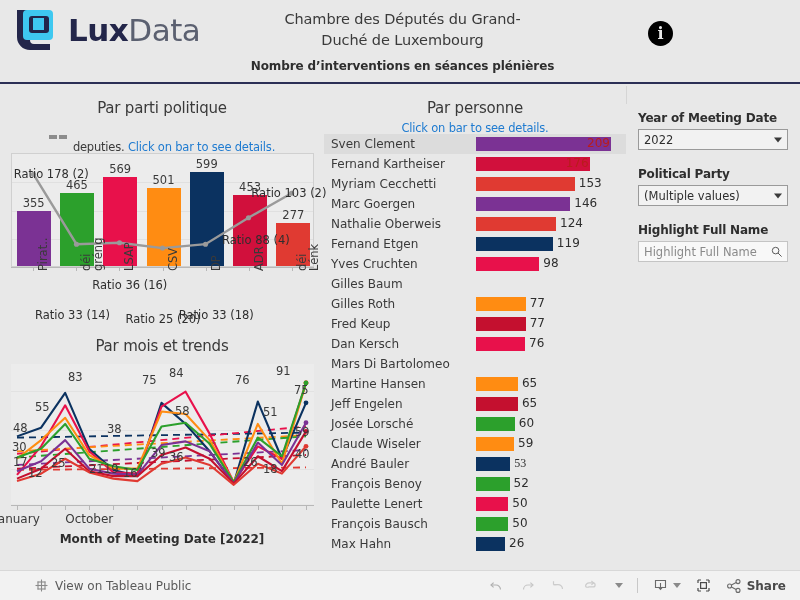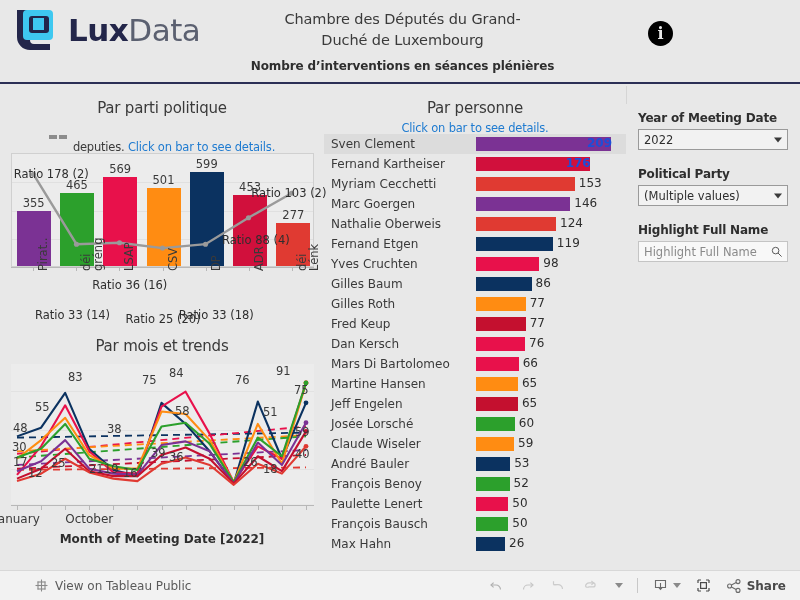--- a/index.html
+++ b/index.html
@@ -149,21 +149,21 @@
     white-space:nowrap; overflow:hidden;
   }
   .pbarwrap { position:relative; flex:1; height:20px; }
   .hbar {
     position:absolute; left:0; top:3px; height:14px;
   }
   .hval {
     position:absolute; top:2px; font-size:12px; color:#2e2e2e;
     white-space:nowrap; line-height:15px;
   }
-  .hval.inside { color:#1d4ed8;font-weight:bold; }
+  .hval.inside { color:#b91c1c; }
 
   
   #filter-panel {
     position:absolute; left:626px; top:104px; width:174px; height:484px;
     background:#e8e8e8; padding:7px 12px 0 12px;
   }
   .f-label {
     font-size:12px; font-weight:bold; color:#2e2e2e;
     margin-bottom:4px; letter-spacing:-0.2px;
   }
@@ -470,24 +470,20 @@
       </div>
       <div class="prow">
         <div class="pname">Yves Cruchten</div>
         <div class="pbarwrap">
           <div class="hbar" style="width: 63.3014px; background: rgb(232, 17, 75);"></div>
           <div class="hval" style="left: 67.3014px;">98</div>
         </div>
       </div>
       <div class="prow">
         <div class="pname">Gilles Baum</div>
-        <div class="pbarwrap">
-          <div class="hbar" style="width: 55.5502px; background: rgb(11, 50, 96);"></div>
-          <div class="hval" style="left: 59.5502px;">86</div>
-        </div>
       </div>
       <div class="prow">
         <div class="pname">Gilles Roth</div>
         <div class="pbarwrap">
           <div class="hbar" style="width: 49.7368px; background: rgb(255, 140, 18);"></div>
           <div class="hval" style="left: 53.7368px;">77</div>
         </div>
       </div>
       <div class="prow">
         <div class="pname">Fred Keup</div>
@@ -498,24 +494,20 @@
       </div>
       <div class="prow">
         <div class="pname">Dan Kersch</div>
         <div class="pbarwrap">
           <div class="hbar" style="width: 49.0909px; background: rgb(232, 17, 75);"></div>
           <div class="hval" style="left: 53.0909px;">76</div>
         </div>
       </div>
       <div class="prow">
         <div class="pname">Mars Di Bartolomeo</div>
-        <div class="pbarwrap">
-          <div class="hbar" style="width: 42.6316px; background: rgb(232, 17, 75);"></div>
-          <div class="hval" style="left: 46.6316px;">66</div>
-        </div>
       </div>
       <div class="prow">
         <div class="pname">Martine Hansen</div>
         <div class="pbarwrap">
           <div class="hbar" style="width: 41.9856px; background: rgb(255, 140, 18);"></div>
           <div class="hval" style="left: 45.9856px;">65</div>
         </div>
       </div>
       <div class="prow">
         <div class="pname">Jeff Engelen</div>
@@ -535,21 +527,21 @@
         <div class="pname">Claude Wiseler</div>
         <div class="pbarwrap">
           <div class="hbar" style="width: 38.11px; background: rgb(255, 140, 18);"></div>
           <div class="hval" style="left: 42.11px;">59</div>
         </div>
       </div>
       <div class="prow">
         <div class="pname">André Bauler</div>
         <div class="pbarwrap">
           <div class="hbar" style="width: 34.2344px; background: rgb(11, 50, 96);"></div>
-          <div class="hval" style="left: 38.2344px;">53</div>
+          <div class="hval" style="left: 38.2344px; font-family: Liberation Serif, serif;">53</div>
         </div>
       </div>
       <div class="prow">
         <div class="pname">François Benoy</div>
         <div class="pbarwrap">
           <div class="hbar" style="width: 33.5885px; background: rgb(44, 160, 44);"></div>
           <div class="hval" style="left: 37.5885px;">52</div>
         </div>
       </div>
       <div class="prow">

